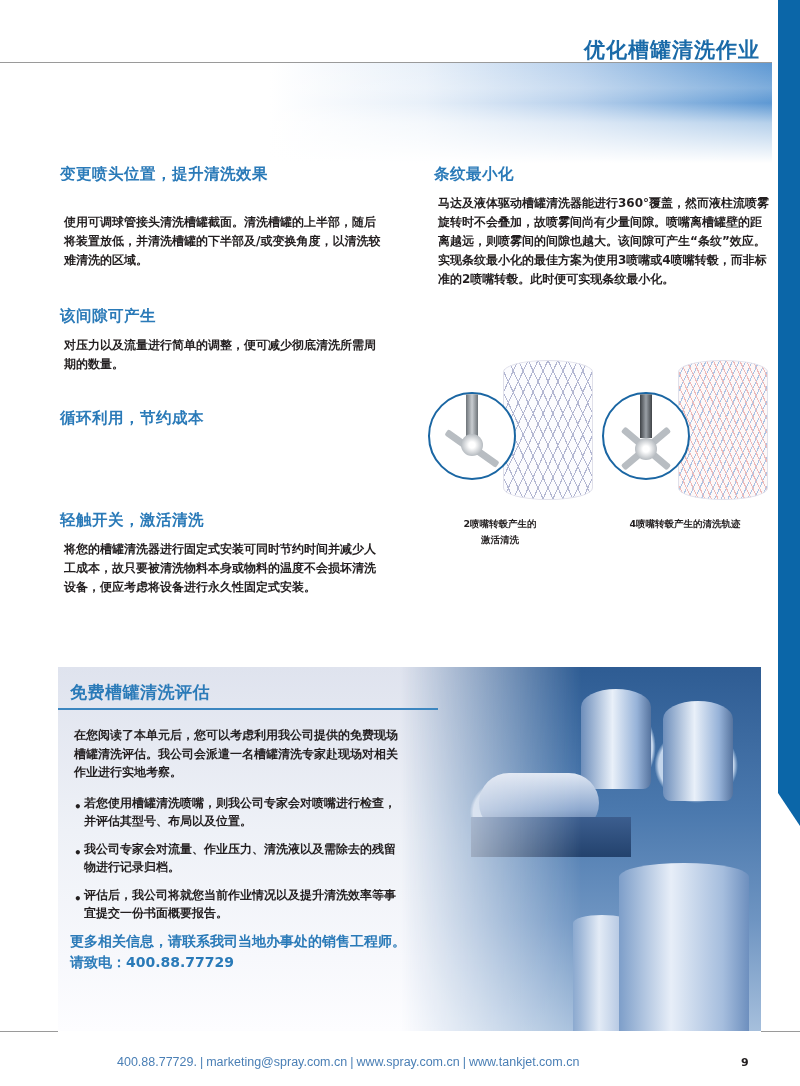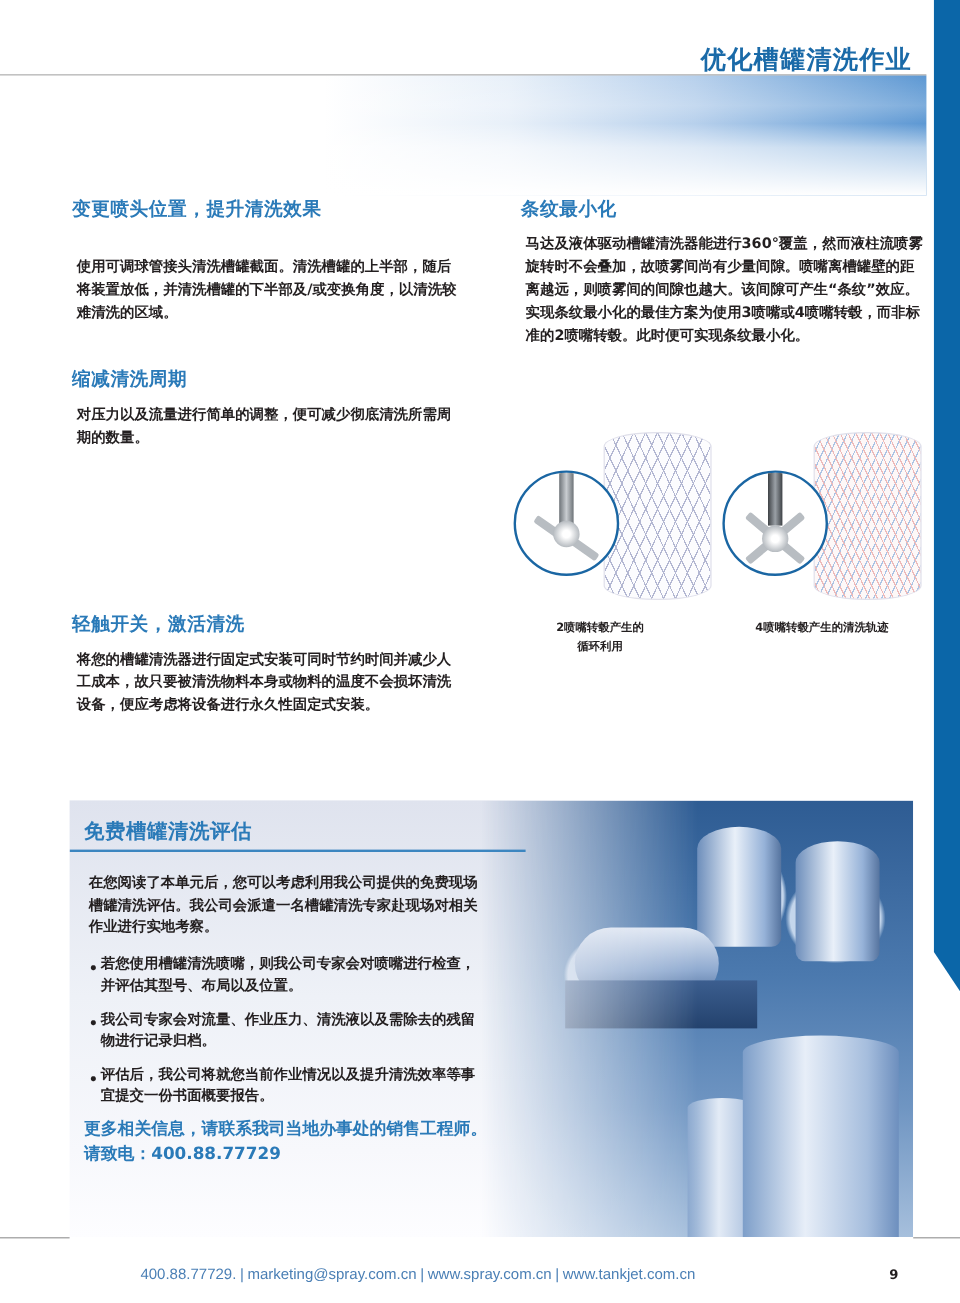--- a/index.html
+++ b/index.html
@@ -120,25 +120,26 @@
 <div class="page-title">优化槽罐清洗作业</div>
 <div class="header-rule"></div>
 <div class="header-banner"></div>
 
 <div class="section" style="left:60px; top:164px; width:330px;">
   <h2 class="h2">变更喷头位置，提升清洗效果</h2>
   <p class="p" style="margin-top:28px;">使用可调球管接头清洗槽罐截面。清洗槽罐的上半部，随后将装置放低，并清洗槽罐的下半部及/或变换角度，以清洗较难清洗的区域。</p>
 </div>
 
 <div class="section" style="left:60px; top:306px; width:330px;">
-  <h2 class="h2">缩减清洗周期</h2>
+  <h2 class="h2">该间隙可产生</h2>
   <p class="p" style="margin-top:9px;">对压力以及流量进行简单的调整，便可减少彻底清洗所需周期的数量。</p>
 </div>
 
 <div class="section" style="left:60px; top:408px; width:330px;">
+  <h2 class="h2">循环利用，节约成本</h2>
 </div>
 
 <div class="section" style="left:60px; top:510px; width:330px;">
   <h2 class="h2">轻触开关，激活清洗</h2>
   <p class="p" style="margin-top:9px;">将您的槽罐清洗器进行固定式安装可同时节约时间并减少人工成本，故只要被清洗物料本身或物料的温度不会损坏清洗设备，便应考虑将设备进行永久性固定式安装。</p>
 </div>
 
 <div class="section" style="left:434px; top:164px; width:340px;">
   <h2 class="h2">条纹最小化</h2>
   <p class="p" style="margin-top:9px;">马达及液体驱动槽罐清洗器能进行360°覆盖，然而液柱流喷雾旋转时不会叠加，故喷雾间尚有少量间隙。喷嘴离槽罐壁的距离越远，则喷雾间的间隙也越大。该间隙可产生“条纹”效应。实现条纹最小化的最佳方案为使用3喷嘴或4喷嘴转毂，而非标准的2喷嘴转毂。此时便可实现条纹最小化。</p>
@@ -148,21 +149,21 @@
   <div class="cyl two" style="left:75px;"></div>
   <div class="inset" style="left:0;">
     <div class="pipe"></div>
     <div class="arm" style="left:14px; top:42px; transform:rotate(35deg);"></div>
     <div class="arm" style="left:44px; top:60px; transform:rotate(35deg);"></div>
     <div class="hub"></div>
   </div>
 </div>
 <div class="caption" style="left:440px; top:516px; width:120px;">
   <div>2喷嘴转毂产生的</div>
-  <div>循环利用</div>
+  <div>激活清洗</div>
 </div>
 
 <div class="figure" style="left:602px;">
   <div class="cyl four" style="left:76px;"></div>
   <div class="inset" style="left:0;">
     <div class="pipe" style="background:linear-gradient(90deg,#3e4246,#9aa0a6 50%,#3e4246);"></div>
     <div class="arm" style="left:16px; top:40px; transform:rotate(40deg);"></div>
     <div class="arm" style="left:42px; top:40px; transform:rotate(-40deg);"></div>
     <div class="arm" style="left:16px; top:62px; transform:rotate(-40deg);"></div>
     <div class="arm" style="left:42px; top:62px; transform:rotate(40deg);"></div>

